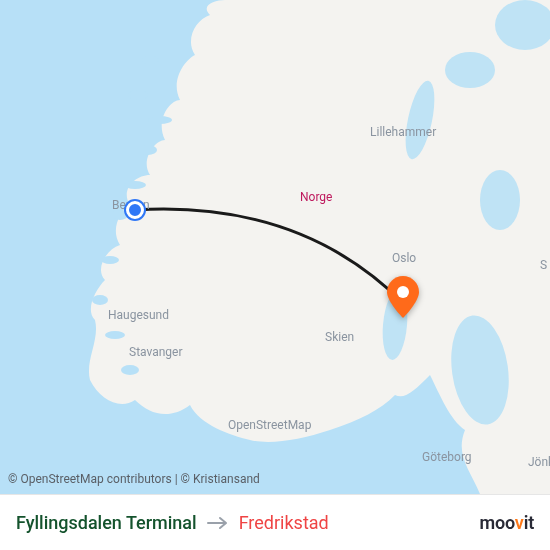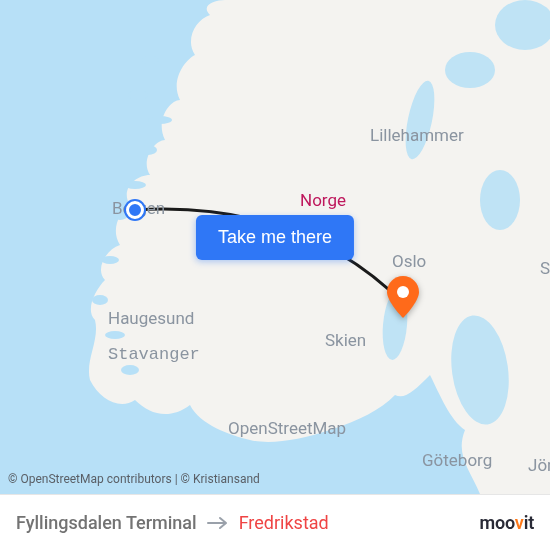--- a/index.html
+++ b/index.html
@@ -1,28 +1,28 @@
 <!DOCTYPE html>
 <html><head>
 <meta charset="utf-8">
 <style>
   * { margin: 0; padding: 0; box-sizing: border-box; }
   html, body { width: 550px; height: 550px; font-family: -apple-system, BlinkMacSystemFont, "Segoe UI", Roboto, Helvetica, Arial, sans-serif; overflow: hidden; }
   .container { width: 550px; height: 550px; display: flex; flex-direction: column; background: #fff; }
   .map-area { position: relative; flex: 1; overflow: hidden; }
   .map-svg { position: absolute; inset: 0; width: 100%; height: 100%; display: block; }
-  .city-label { position: absolute; font-size: 17px; color: #8a94a0; white-space: nowrap; pointer-events: none; }
+  .city-label { position: absolute; font-size: 12px; color: #8a94a0; white-space: nowrap; pointer-events: none; }
   .cta-button { position: absolute; left: 50%; top: 215px; transform: translate(-50%, 0); background: #2f77f6; color: #fff; font-size: 18px; font-weight: 500; padding: 12px 22px; border-radius: 6px; border: none; cursor: pointer; box-shadow: 0 2px 6px rgba(47,119,246,0.35); }
   .origin-marker { position: absolute; width: 18px; height: 18px; border-radius: 50%; background: #2f77f6; border: 3px solid #fff; box-shadow: 0 0 0 2px #2f77f6; transform: translate(-50%, -50%); }
   .dest-marker { position: absolute; transform: translate(-50%, -100%); }
   .dest-marker svg { display: block; filter: drop-shadow(0 2px 3px rgba(0,0,0,0.3)); }
   .attribution { position: absolute; left: 8px; bottom: 8px; font-size: 12px; color: #5a5f66; }
   .footer { height: 56px; display: flex; align-items: center; padding: 0 16px; border-top: 1px solid #e6e6e6; background: #fff; }
   .route-text { display: flex; align-items: center; gap: 10px; font-size: 18px; color: #2b2b2b; flex: 1; }
-  .from-label { font-weight: 500; color: #737373; text-align: right; }
+  .from-label { font-weight: 500; color: #14532d; text-align: right; }
   .to-label { color: #ef4444; font-weight: 400; }
   .arrow-icon { display: inline-flex; align-items: center; }
   .logo { display: flex; gap: 2px; }
   .logo-text { font-size: 18px; font-weight: 600; color: #292a36; letter-spacing: -0.2px; }
   .logo-text .v { color: #ff7a1a; }
 </style>
 </head>
 <body>
 
 <div class="container">
@@ -79,36 +79,35 @@
 
       <path d="M 135 210 Q 300 200 403 303" stroke="#1a1a1a" stroke-width="3" fill="none" stroke-linecap="round"></path>
     </svg>
 
     <div class="city-label" style="left:370px; top:125px;">Lillehammer</div>
     <div class="city-label" style="left:300px; top:190px; color:#be185d;">Norge</div>
     <div class="city-label" style="left:112px; top:198px;">Bergen</div>
     <div class="city-label" style="left:392px; top:220px;margin-top:31px;">Oslo</div>
     <div class="city-label" style="left:108px; top:308px;">Haugesund</div>
     <div class="city-label" style="left:325px; top:330px;">Skien</div>
-    <div class="city-label" style="left:108px; top:345px;font-family:Liberation Mono, monospace;">Stavanger</div>
+    <div class="city-label" style="left:129px; top:345px;">Stavanger</div>
     <div class="city-label" style="left:228px; top:418px;">OpenStreetMap</div>
     <div class="city-label" style="left:422px; top:450px;">Göteborg</div>
     <div class="city-label" style="left:528px; top:455px;">Jönk</div>
     <div class="city-label" style="left:540px; top:258px;">S</div>
 
     <div class="origin-marker" style="left:135px; top:210px;"></div>
 
     <div class="dest-marker" style="left:403px; top:318px;">
       <svg width="32" height="42" viewBox="0 0 32 42">
         <path d="M16 0 C7.2 0 0 7.2 0 16 C0 26 16 42 16 42 C16 42 32 26 32 16 C32 7.2 24.8 0 16 0 Z" fill="#ff6a1a"></path>
         <circle cx="16" cy="16" r="6" fill="#fff"></circle>
       </svg>
     </div>
 
-    <button class="cta-button">Take me there</button>
 
     <div class="attribution">© OpenStreetMap contributors | © Kristiansand</div>
   </div>
 
   <div class="footer">
     <div class="route-text">
       <span class="from-label">Fyllingsdalen Terminal</span>
       <span class="arrow-icon">
         <svg width="22" height="14" viewBox="0 0 22 14">
           <line x1="1" y1="7" x2="18" y2="7" stroke="#9aa1aa" stroke-width="2" stroke-linecap="round"></line>

